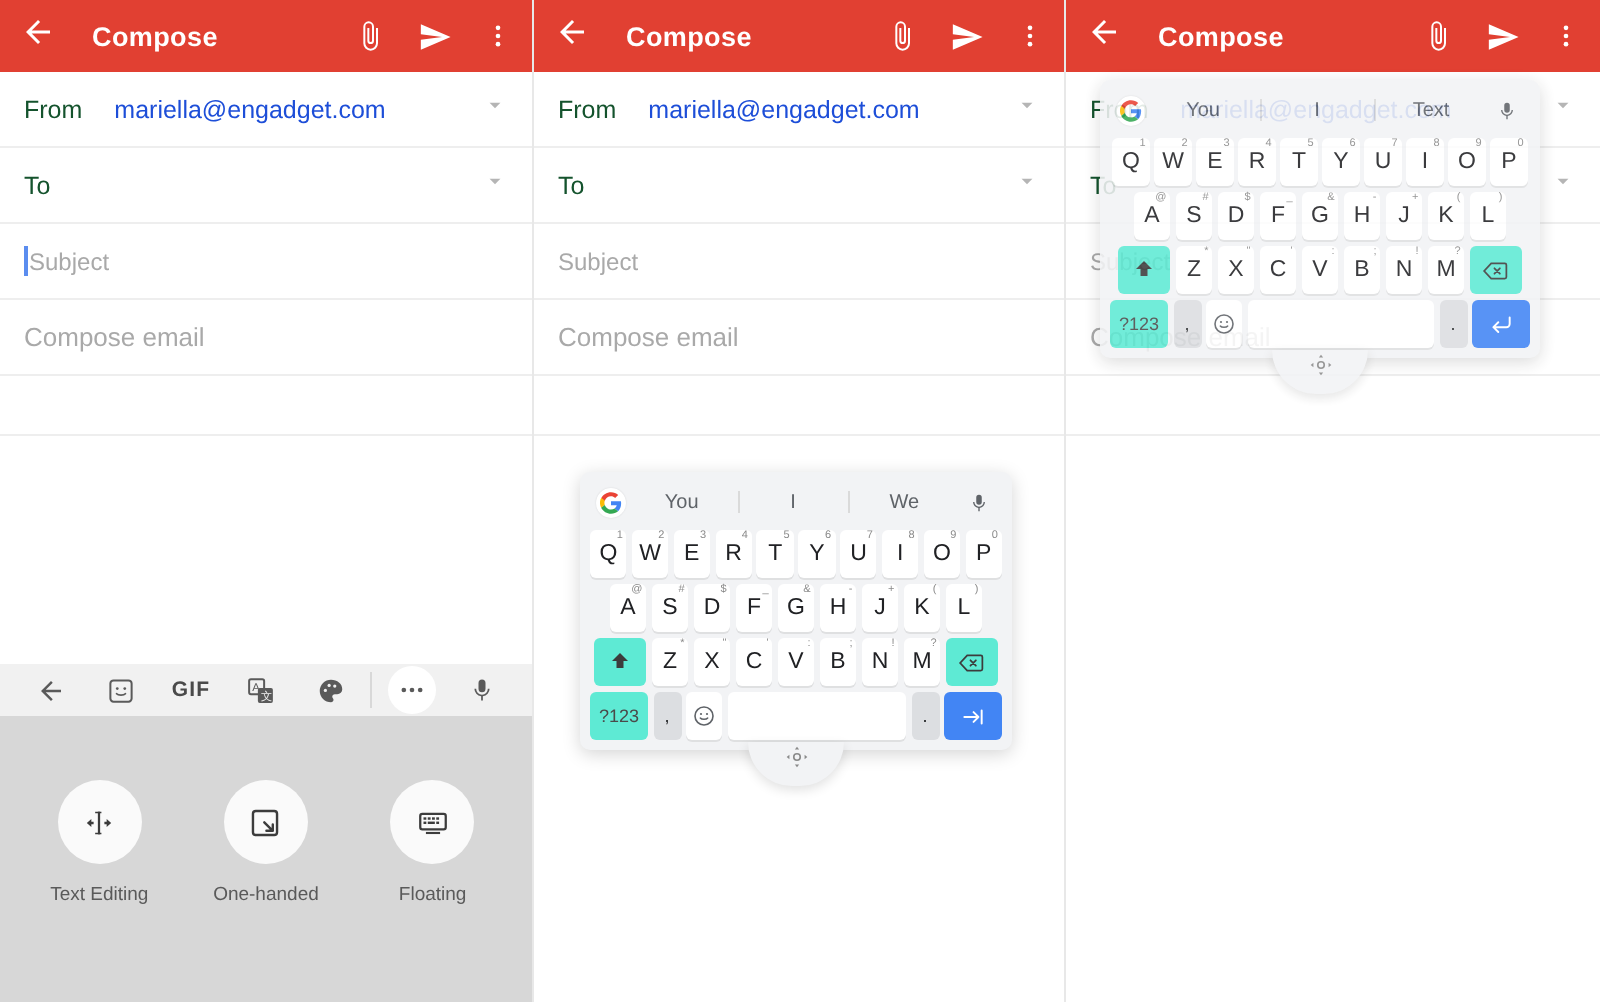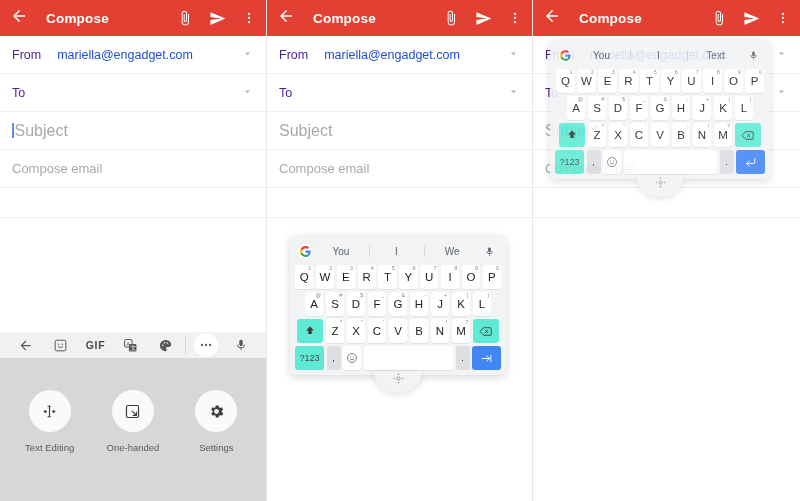--- a/index.html
+++ b/index.html
@@ -26,26 +26,26 @@
   .appbar .spacer { flex: 1; }
   .appbar .act { margin-left: 16px; display: flex; align-items: center; }
   .ico { display: inline-block; }
 
   
   .form { background: #fff; }
   .row {
     position: relative; display: flex; align-items: center;
     height: 38px; padding: 0 12px; border-bottom: 1px solid #eeeeee;
   }
-  .row .lbl { font-size: 12.5px; color: #4c1d95; }
+  .row .lbl { font-size: 12.5px; color: #14532d; }
   .row .val { font-size: 12.5px; color: #1d4ed8; margin-left: 16px; }
   .row .chev { position: absolute; right: 12px; top: 50%; transform: translateY(-50%); }
   .row.tall { height: 38px; }
   .row.subject { height: 38px; }
-  .row.subject .lbl { color: #a9a9a9; font-size: 16px; }
+  .row.subject .lbl { color: #a9a9a9; font-size: 12px; }
   .caret {
     display: inline-block; width: 1.5px; height: 15px; background: #5b8def;
     margin-right: 1px; vertical-align: middle;
   }
   .row.body { height: 38px; border-bottom: 1px solid #eeeeee; }
   .row.body .lbl { color: #a9a9a9; font-size: 13px; }
   .form-tail { height: 30px; border-bottom: 1px solid #eeeeee; background: #fff; }
 
   
   .kb-sheet { position: absolute; left: 0; bottom: 0; width: 266px; }
@@ -255,29 +255,37 @@
           <div class="opt">
             <span class="circle">
               <svg width="17" height="17" viewBox="0 0 24 24">
                   <rect x="3.5" y="3.5" width="17" height="17" rx="2" fill="none" stroke="#3c3c3c" stroke-width="1.7"></rect>
                   <path d="M17.5 17.5l-6-6M17.5 17.5v-4.5M17.5 17.5H13" fill="none" stroke="#3c3c3c" stroke-width="1.7" stroke-linecap="round"></path>
                 </svg>
             </span>
             <span class="cap">One-handed</span>
           </div>
 
+
           <div class="opt">
             <span class="circle">
               <svg width="17" height="17" viewBox="0 0 24 24">
-                  <path d="M19.4 13a7.6 7.6 0 000-2l2-1.6-2-3.4-2.4 1a7.6 7.6 0 00-1.7-1l-.4-2.6h-4l-.4 2.6c-.6.2-1.2.6-1.7 1l-2.4-1-2 3.4L6.6 11a7.6 7.6 0 000 2l-2 1.6 2 3.4 2.4-1c.5.4 1.1.8 1.7 1l.4 2.6h4l.4-2.6c.6-.2 1.2-.6 1.7-1l2.4 1 2-3.4-2-1.6zM12 15.4A3.4 3.4 0 1115.4 12 3.4 3.4 0 0112 15.4z" fill="#3c3c3c"></path>
+                  <rect x="3" y="5.5" width="18" height="11" rx="1.5" fill="none" stroke="#3c3c3c" stroke-width="1.6"></rect>
+                  <rect x="5.3" y="8" width="2" height="1.7" fill="#3c3c3c"></rect>
+                  <rect x="8.3" y="8" width="2" height="1.7" fill="#3c3c3c"></rect>
+                  <rect x="11.3" y="8" width="2" height="1.7" fill="#3c3c3c"></rect>
+                  <rect x="14.3" y="8" width="2" height="1.7" fill="#3c3c3c"></rect>
+                  <rect x="5.3" y="11" width="2" height="1.7" fill="#3c3c3c"></rect>
+                  <rect x="8.3" y="11" width="5" height="1.7" fill="#3c3c3c"></rect>
+                  <rect x="14.3" y="11" width="2" height="1.7" fill="#3c3c3c"></rect>
+                  <rect x="7" y="18.3" width="10" height="1.5" fill="#3c3c3c"></rect>
                 </svg>
             </span>
-            <span class="cap">Settings</span>
+            <span class="cap">Floating</span>
           </div>
-
 
         </div>
       </div>
     </div>
   </div>
 
   <div class="panel" id="panel-2">
 
     <div class="appbar">
       <span class="ico">

